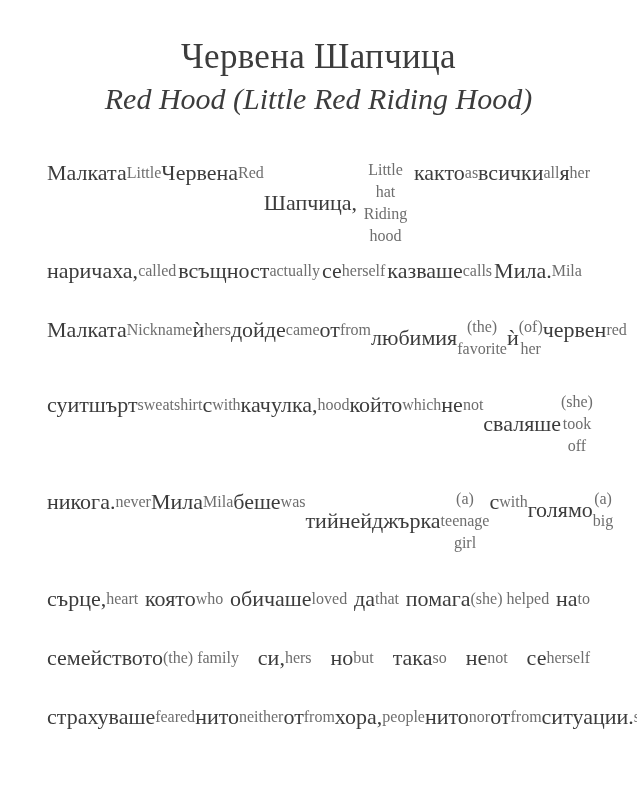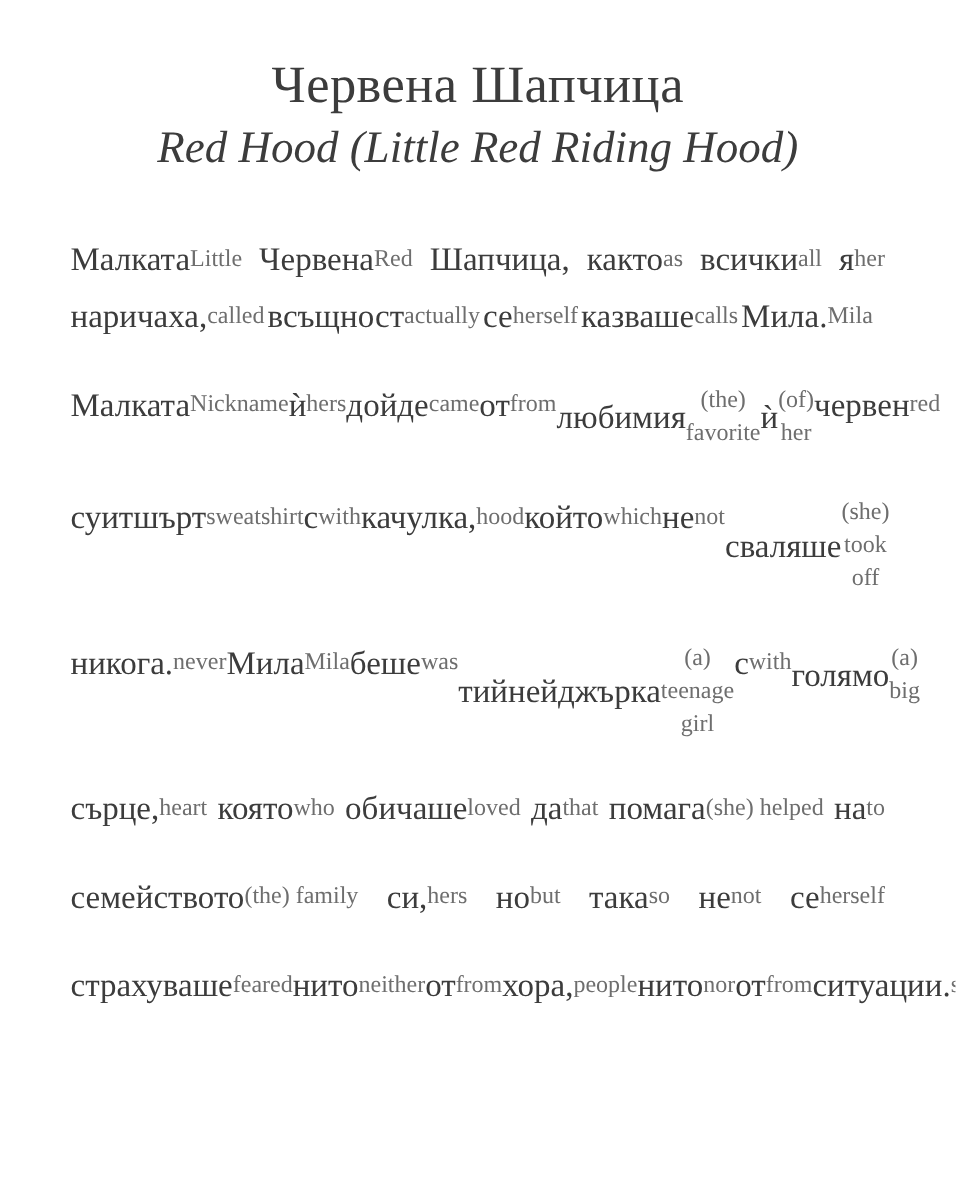--- a/index.html
+++ b/index.html
@@ -91,20 +91,22 @@
         <div class="unit">
     <span class="word">Малката</span>
     <span class="gloss">Little</span>
   </div>
         <div class="unit">
     <span class="word">Червена</span>
     <span class="gloss">Red</span>
   </div>
         <div class="unit">
     <span class="word">Шапчица,</span>
+    <span class="gloss">Little hat
+Riding hood</span>
   </div>
         <div class="unit">
     <span class="word">както</span>
     <span class="gloss">as</span>
   </div>
         <div class="unit">
     <span class="word">всички</span>
     <span class="gloss">all</span>
   </div>
         <div class="unit">

